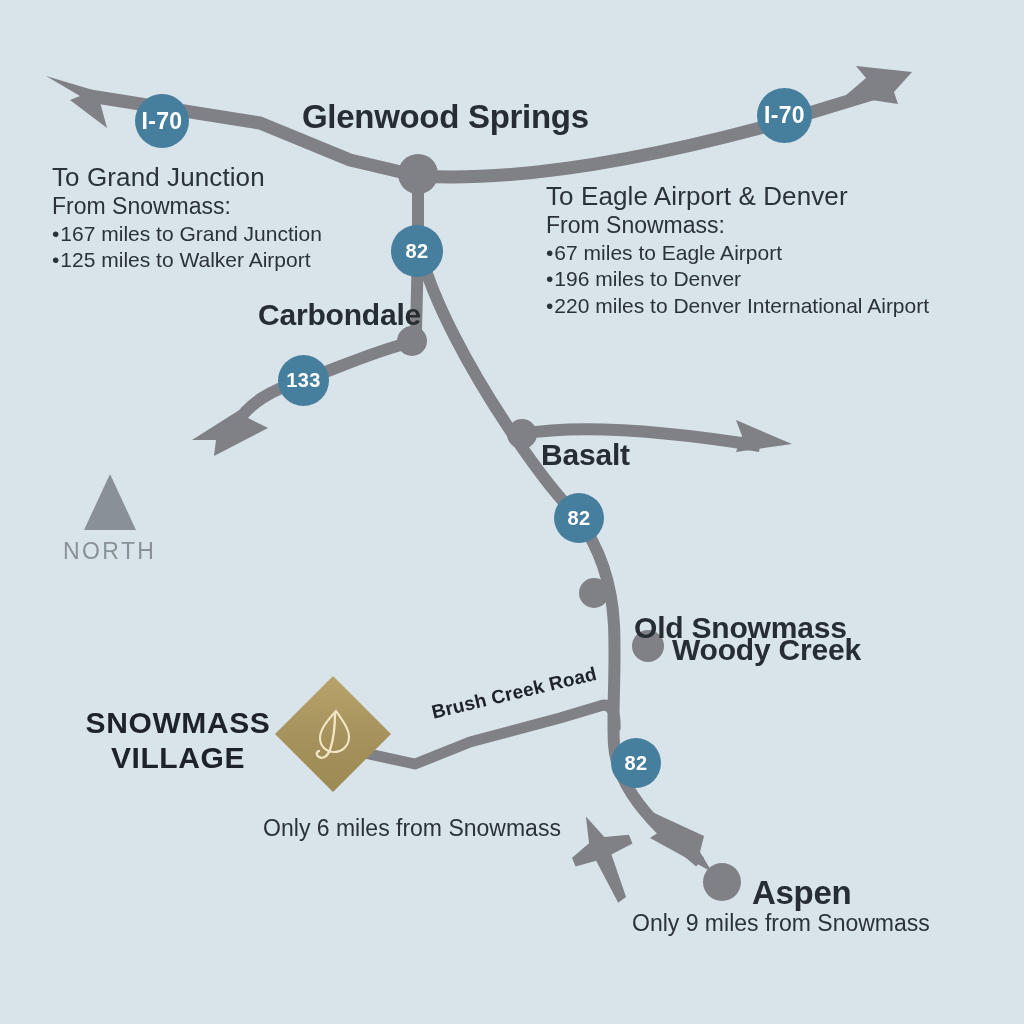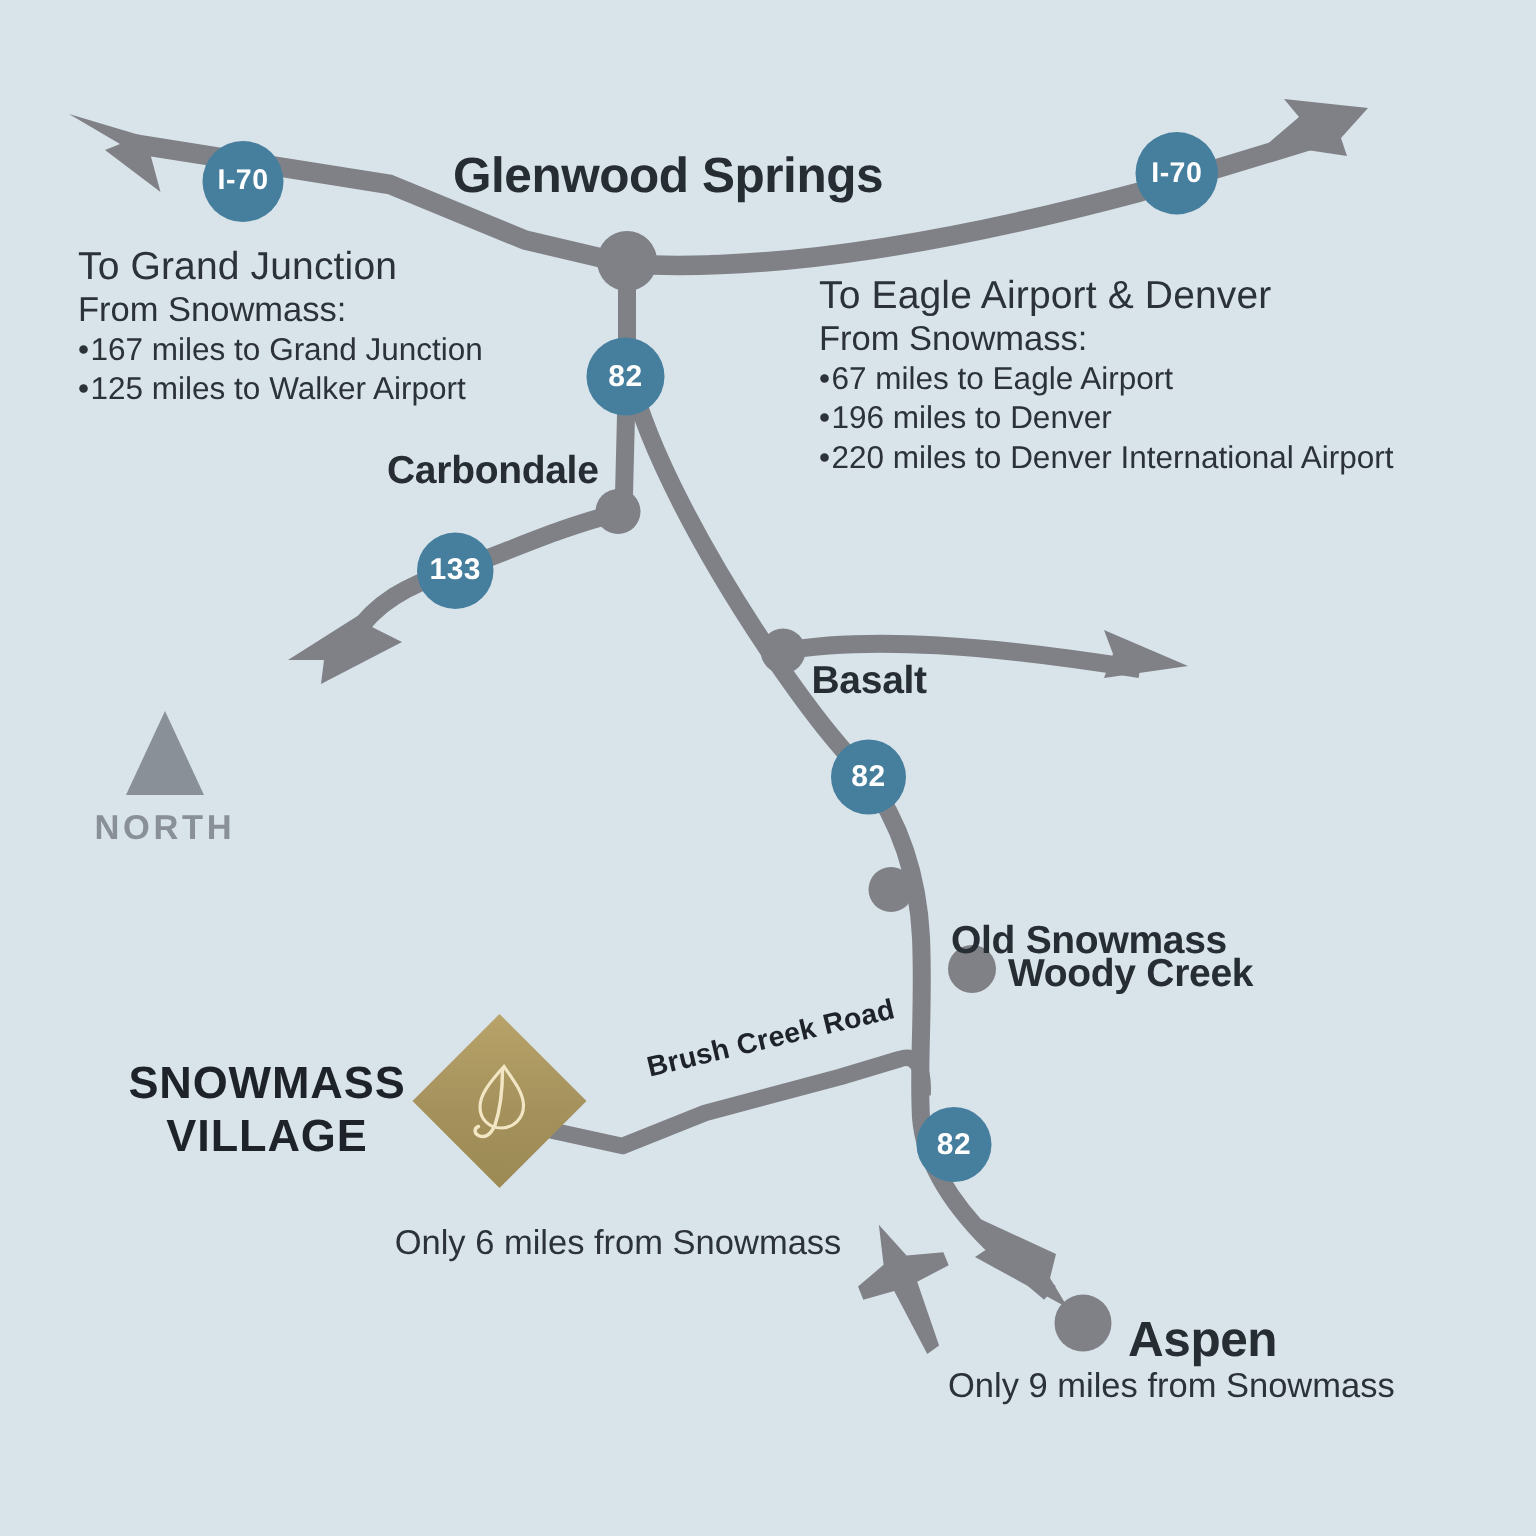--- a/index.html
+++ b/index.html
@@ -26,21 +26,21 @@
   }
 
   
   .lbl {
     position: absolute;
     color: #262d33;
     white-space: nowrap;
     line-height: 1.0;
   }
   .city {
-    font-size: 26px;
+    font-size: 30px;
     font-weight: 700;
     letter-spacing: -0.2px;
   }
   .city-big {
     font-size: 33px;
     font-weight: 700;
     letter-spacing: -0.3px;
   }
 
   
@@ -75,21 +75,21 @@
     margin-right: 1px;
     font-size: 21px;
   }
 
   
   #north-label {
     position: absolute;
     left: 63px;
     top: 538px;
     font-size: 23px;
-    font-weight: 700;
+    font-weight: 400;
     letter-spacing: 2.4px;
     color: #8a9097;
   }
 
   
   #snowmass-village-label {
     position: absolute;
     left: 78px;
     top: 705px;
     width: 200px;
@@ -143,21 +143,21 @@
 
   
   .shield {
     position: absolute;
     border-radius: 50%;
     background: #467f9e;
     color: #ffffff;
     display: flex;
     align-items: center;
     justify-content: center;
-    font-size: 19px;
+    font-size: 23px;
     font-weight: 600;
     letter-spacing: 0.3px;
   }
   .shield.lg { font-size: 20px; }
 
   
   #village-logo {
     position: absolute;
     left: 292px;
     top: 693px;

